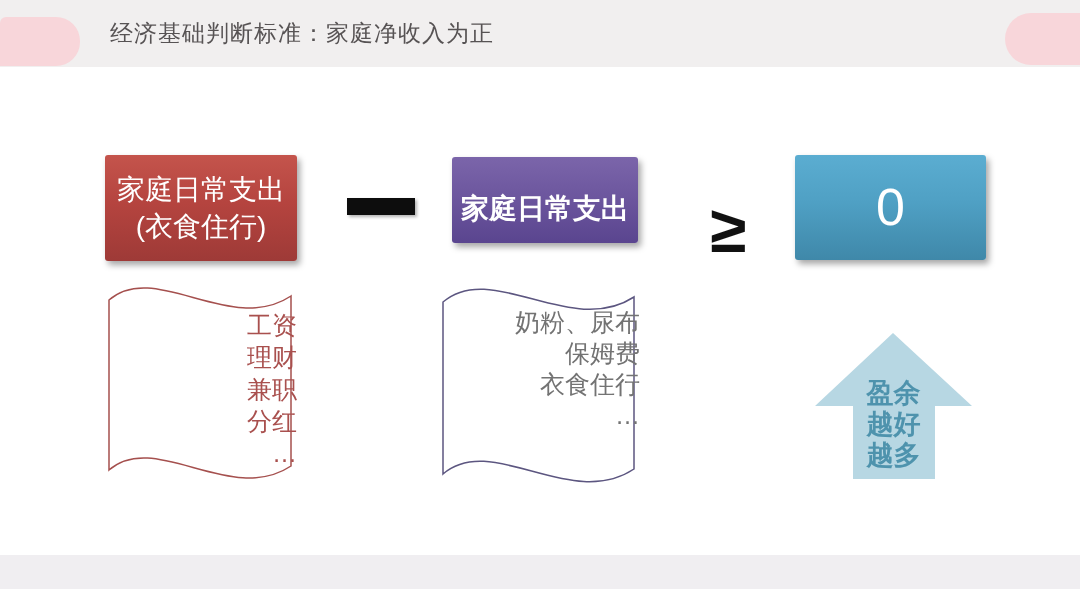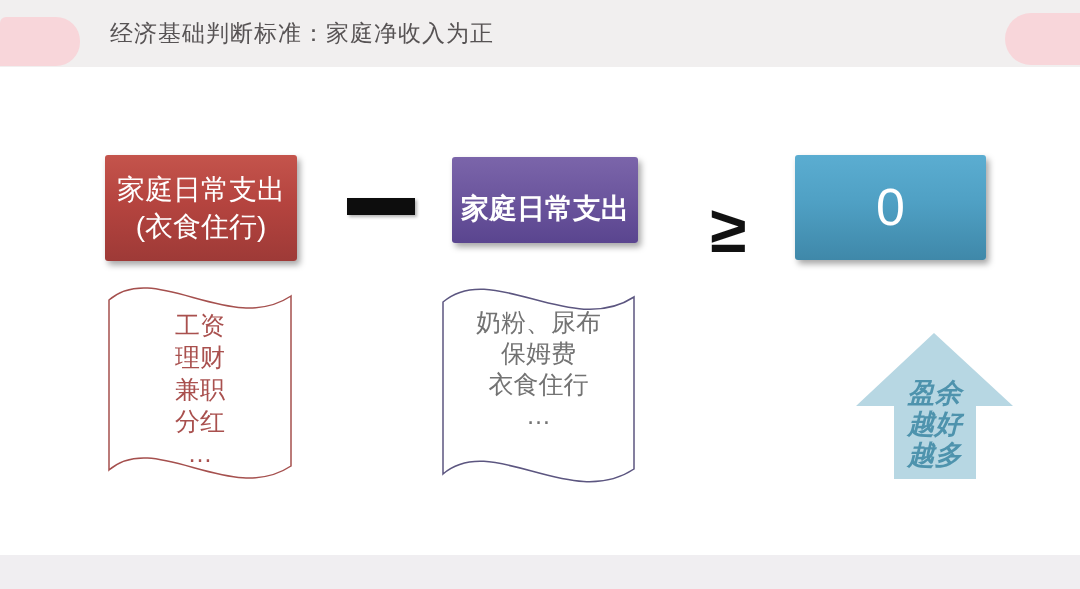--- a/index.html
+++ b/index.html
@@ -57,29 +57,29 @@
   .gte{
     position:absolute;left:700px;top:208px;width:56px;
     font-size:66px;font-weight:bold;color:#111111;text-align:center;
     line-height:0;transform:translateY(2px);
   }
   .gte-inner{display:inline-block;line-height:66px;transform:translateY(-14px);}
   
   .flag{position:absolute;}
   .flag svg{display:block;}
   .flag-text{
-    position:absolute;left:0;width:100%;text-align:center;
+    position:absolute;left:0;width:100%;text-align:right;
     font-size:25px;
   }
   .flag-income{left:103px;top:262px;width:194px;height:242px;}
   .flag-income .flag-text{top:47px;line-height:32px;color:#a9504e;}
   .flag-expense{left:437px;top:262px;width:203px;height:247px;}
   .flag-expense .flag-text{top:45px;line-height:31px;color:#737373;}
   
-  .arrow-wrap{position:absolute;left:856px;top:333px;width:157px;height:146px;font-style:italic;}
+  .arrow-wrap{position:absolute;left:815px;top:333px;width:157px;height:146px;}
   .arrow-wrap svg{display:block;}
   .arrow-text{
     position:absolute;left:0;top:45px;width:100%;text-align:center;
     font-size:27px;line-height:31px;font-weight:bold;color:#4e93ad;
   }
 </style>
 </head>
 <body>
 
 <div class="header">

